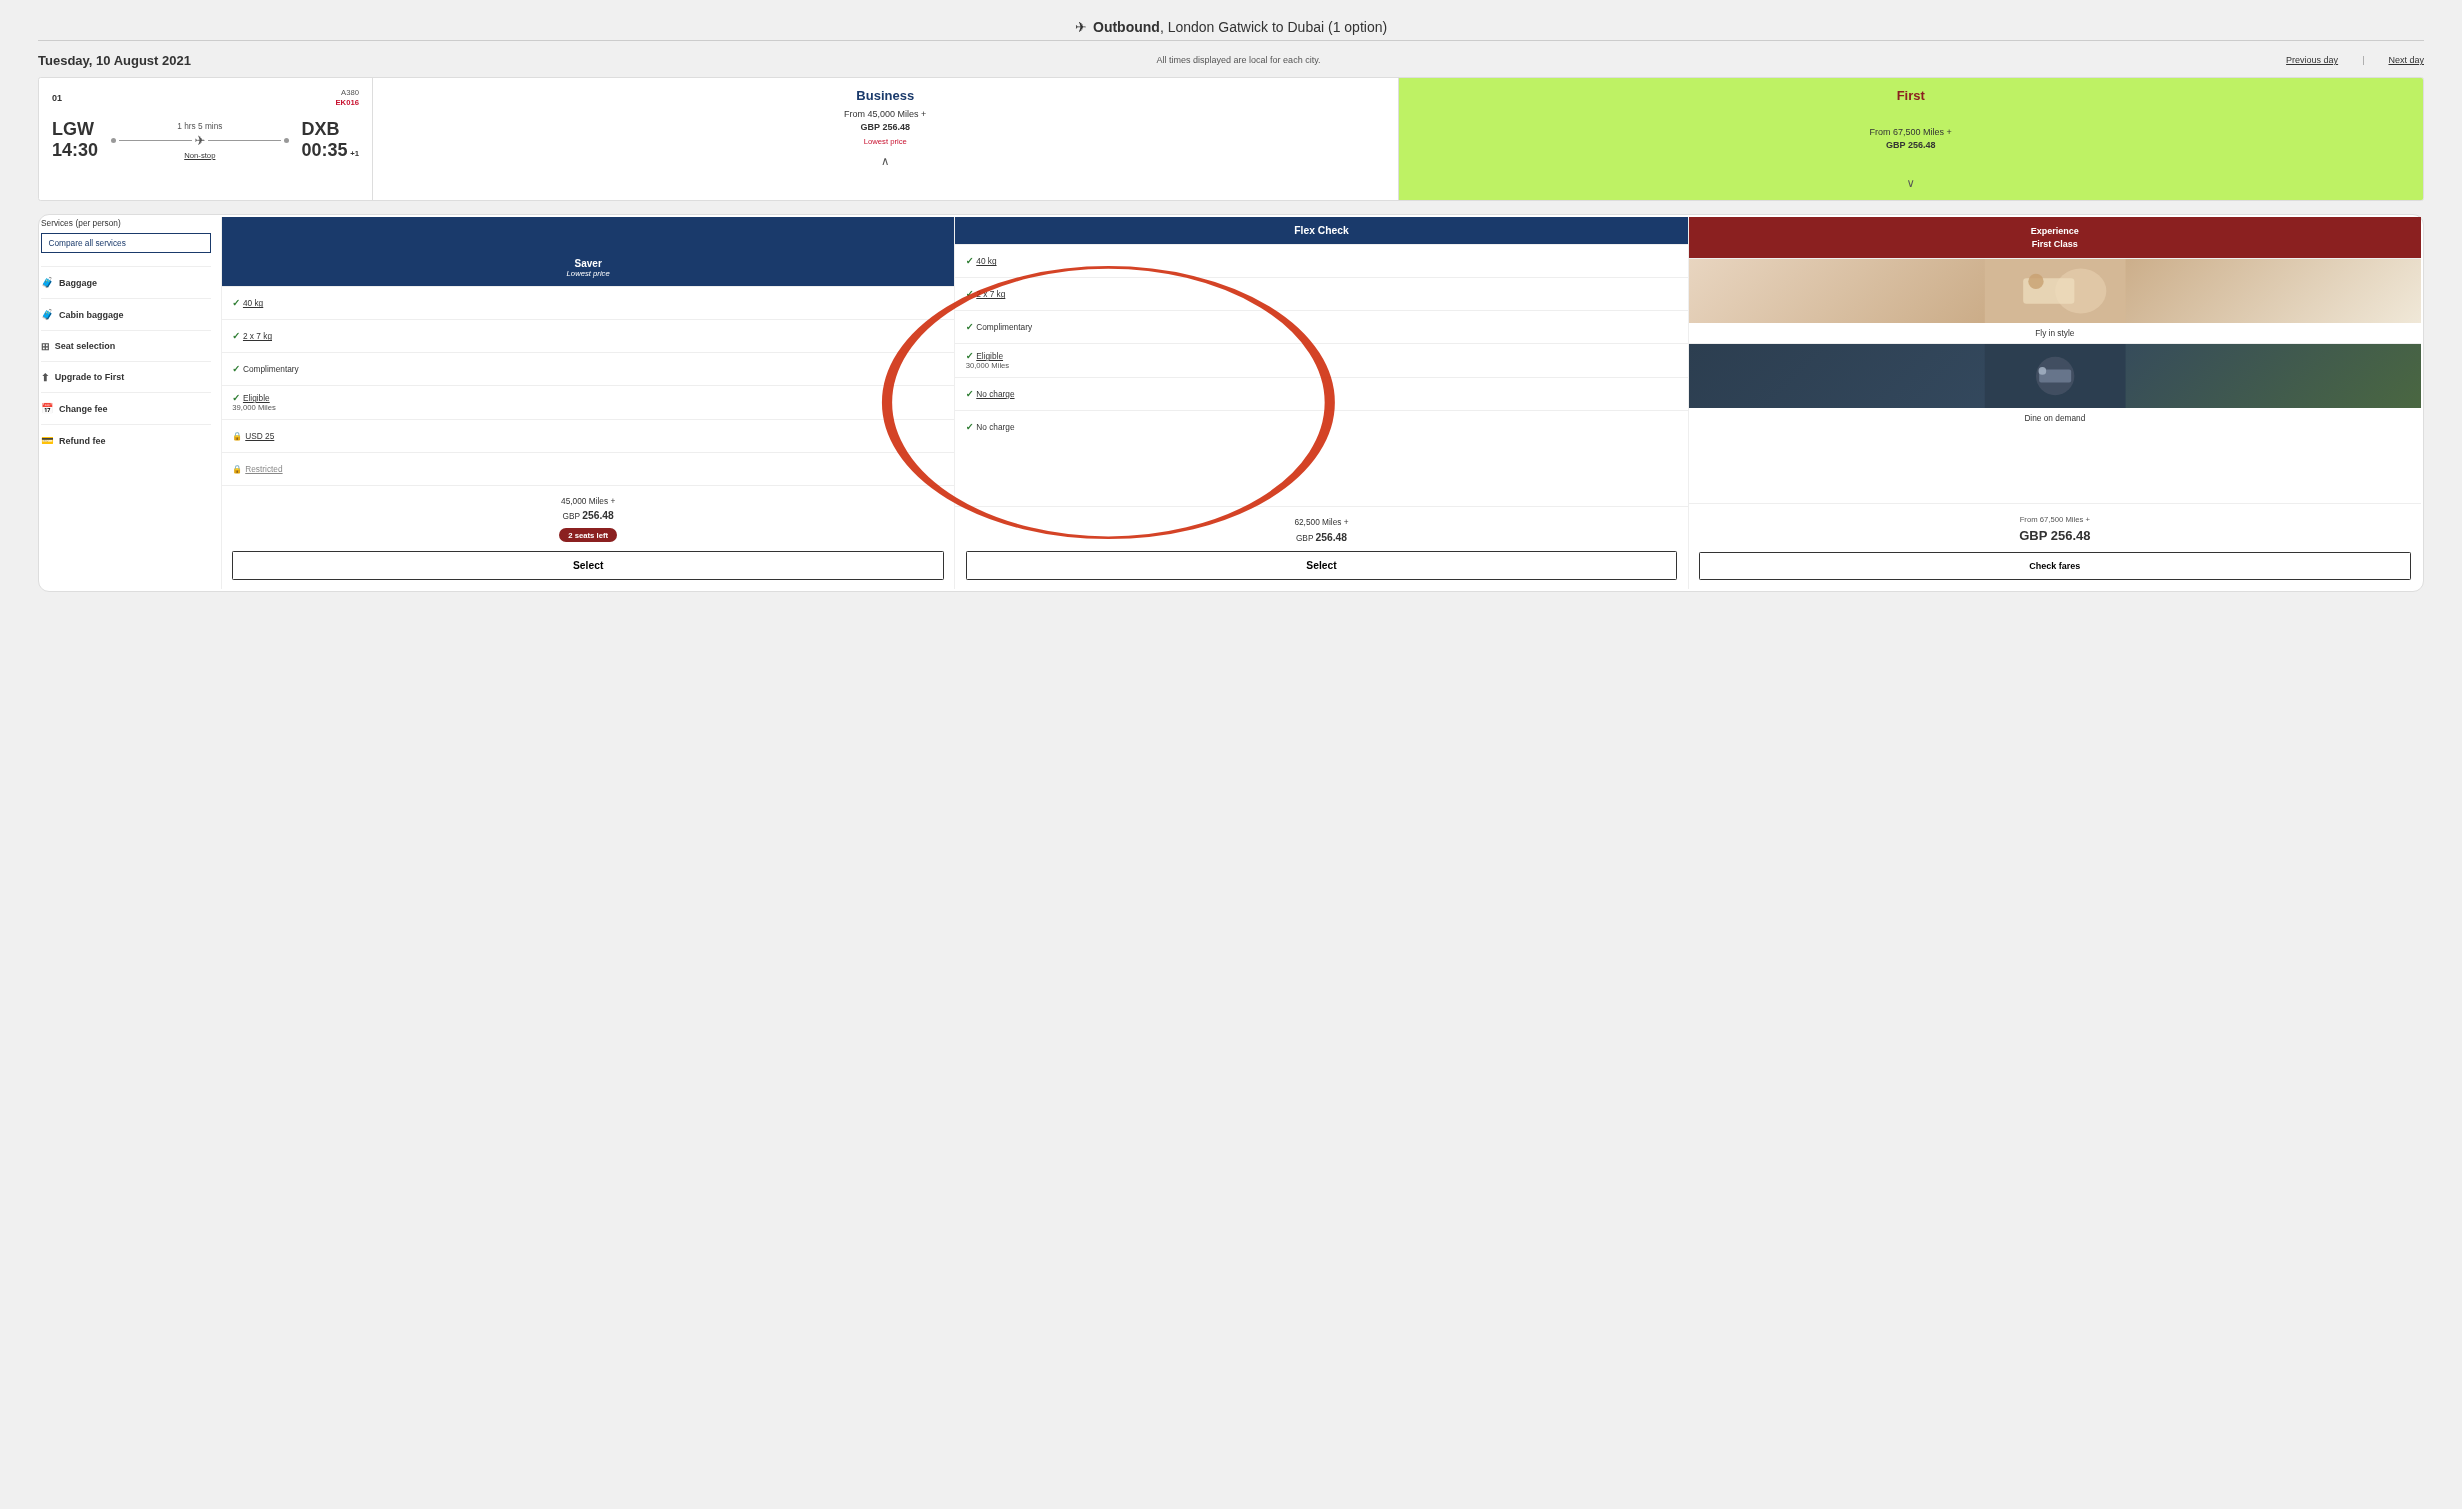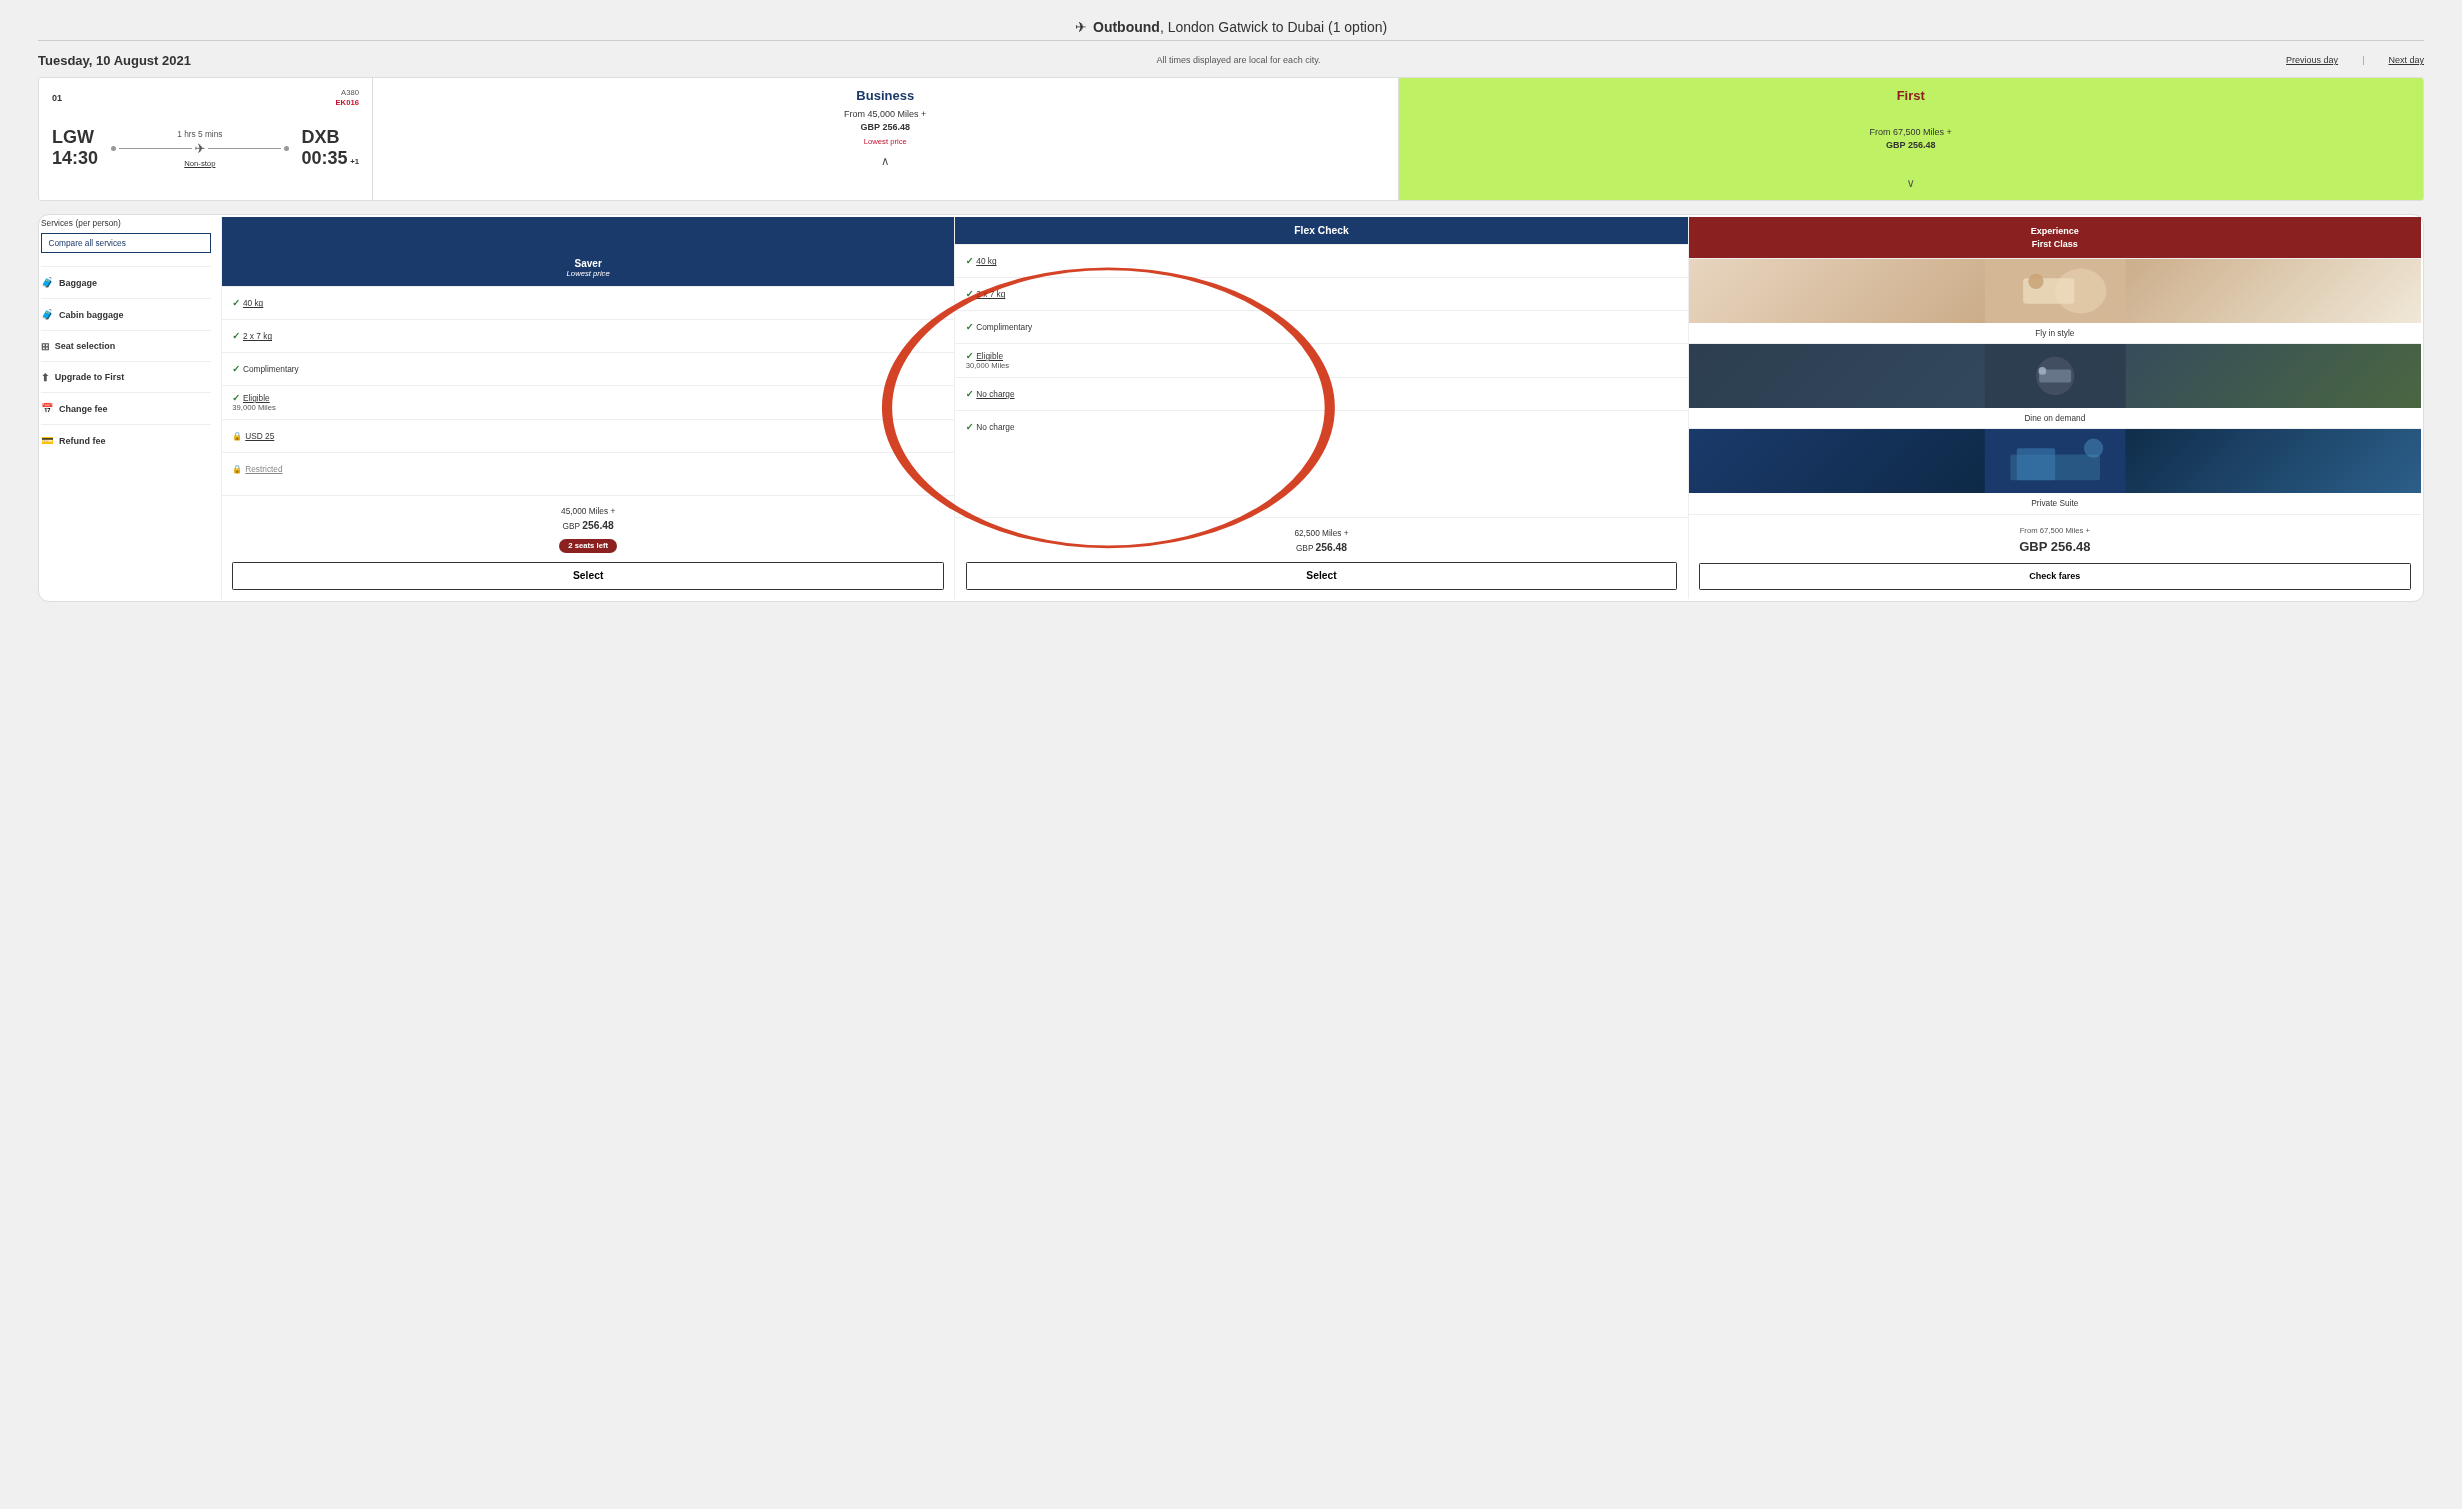--- a/index.html
+++ b/index.html
@@ -49,21 +49,21 @@
       overflow: hidden;
     }
     .flight-info {
       flex: 0 0 333px;
       padding: 10.3px 13px;
     }
     .flight-info-top {
       display: flex;
       justify-content: space-between;
       align-items: center;
-      margin-bottom: 20px;
+      margin-bottom: 12px;
       text-align: center;
     }
     .flight-num { font-size: 9px; font-weight: 700; }
     .airline-info { display: flex; flex-direction: column; align-items: flex-end; font-size: 7.7px; color: #555; gap: 1.3px; }
     .flight-route {
       display: flex;
       align-items: center;
       gap: 13px;
     }
     .airport-code { font-size: 18px; font-weight: 700; }
@@ -487,31 +487,20 @@
           <svg width="100%" height="100%" viewBox="0 0 220 100" xmlns="http://www.w3.org/2000/svg">
             <rect width="220" height="100" fill="#2c3e50"></rect>
             <circle cx="110" cy="50" r="30" fill="#4a5568" opacity="0.7"></circle>
             <rect x="85" y="40" width="50" height="20" rx="3" fill="#718096" opacity="0.8"></rect>
             <circle cx="90" cy="42" r="6" fill="#a0aec0" opacity="0.9"></circle>
           </svg>
         </div>
         <div class="image-caption">Dine on demand</div>
       </div>
 
-      <div class="first-class-image-block">
-        <div class="image-placeholder img3">
-          <svg width="100%" height="100%" viewBox="0 0 220 100" xmlns="http://www.w3.org/2000/svg">
-            <rect width="220" height="100" fill="#1a3a6b"></rect>
-            <rect x="40" y="40" width="140" height="40" rx="4" fill="#2c5f8a" opacity="0.8"></rect>
-            <rect x="50" y="30" width="60" height="50" rx="3" fill="#3a7ab0" opacity="0.6"></rect>
-            <circle cx="170" cy="30" r="15" fill="#4a8fc0" opacity="0.5"></circle>
-          </svg>
-        </div>
-        <div class="image-caption">Private Suite</div>
-      </div>
 
       <div class="fare-footer">
         <div class="fare-total">
           <span class="first-price-small">From 67,500 Miles +</span><br>
           <span class="first-price-main">GBP 256.48</span>
         </div>
         <button class="check-fares-btn">Check fares</button>
       </div>
     </div>
 

